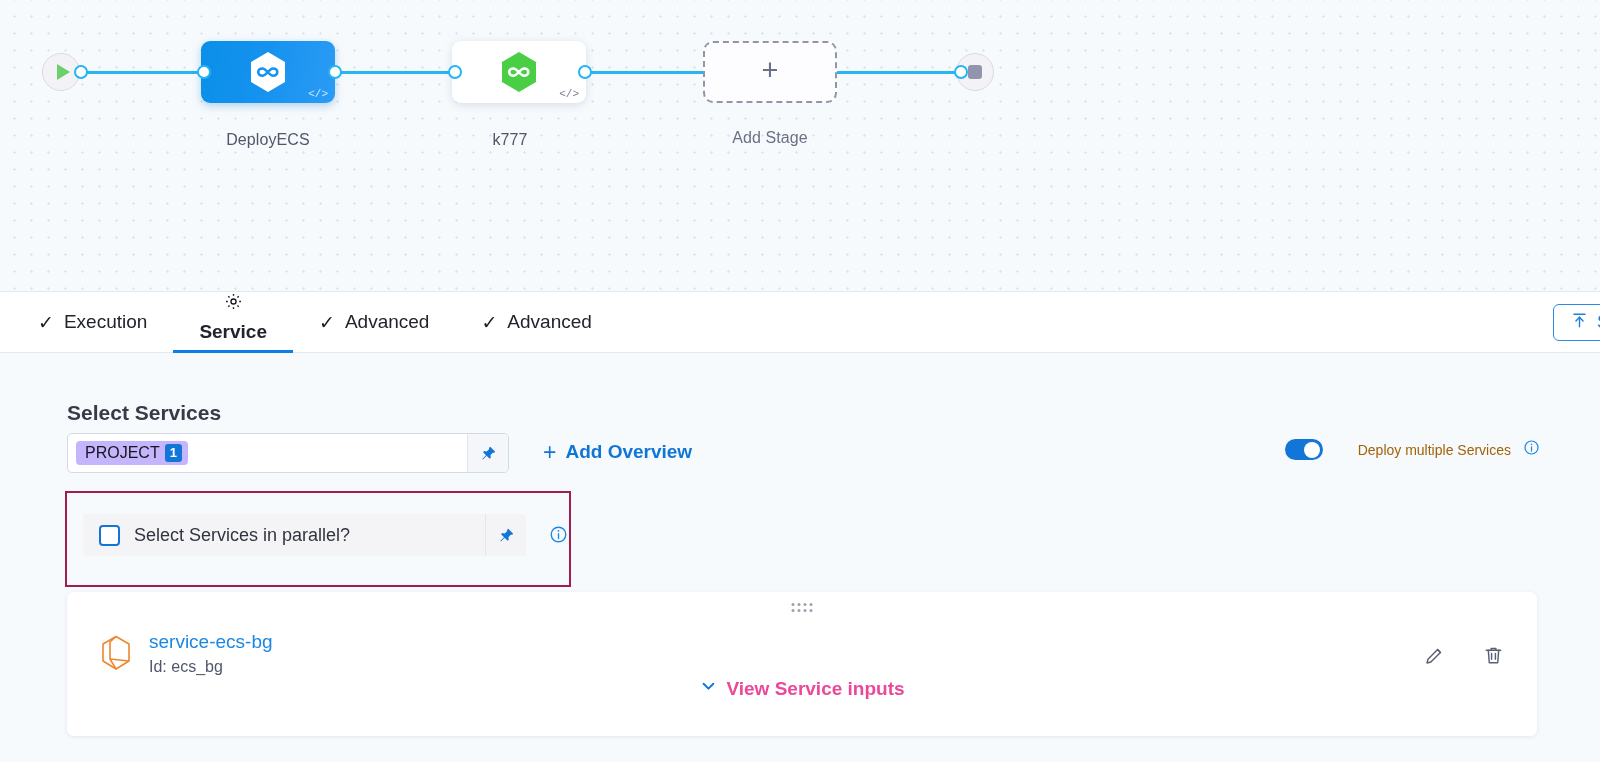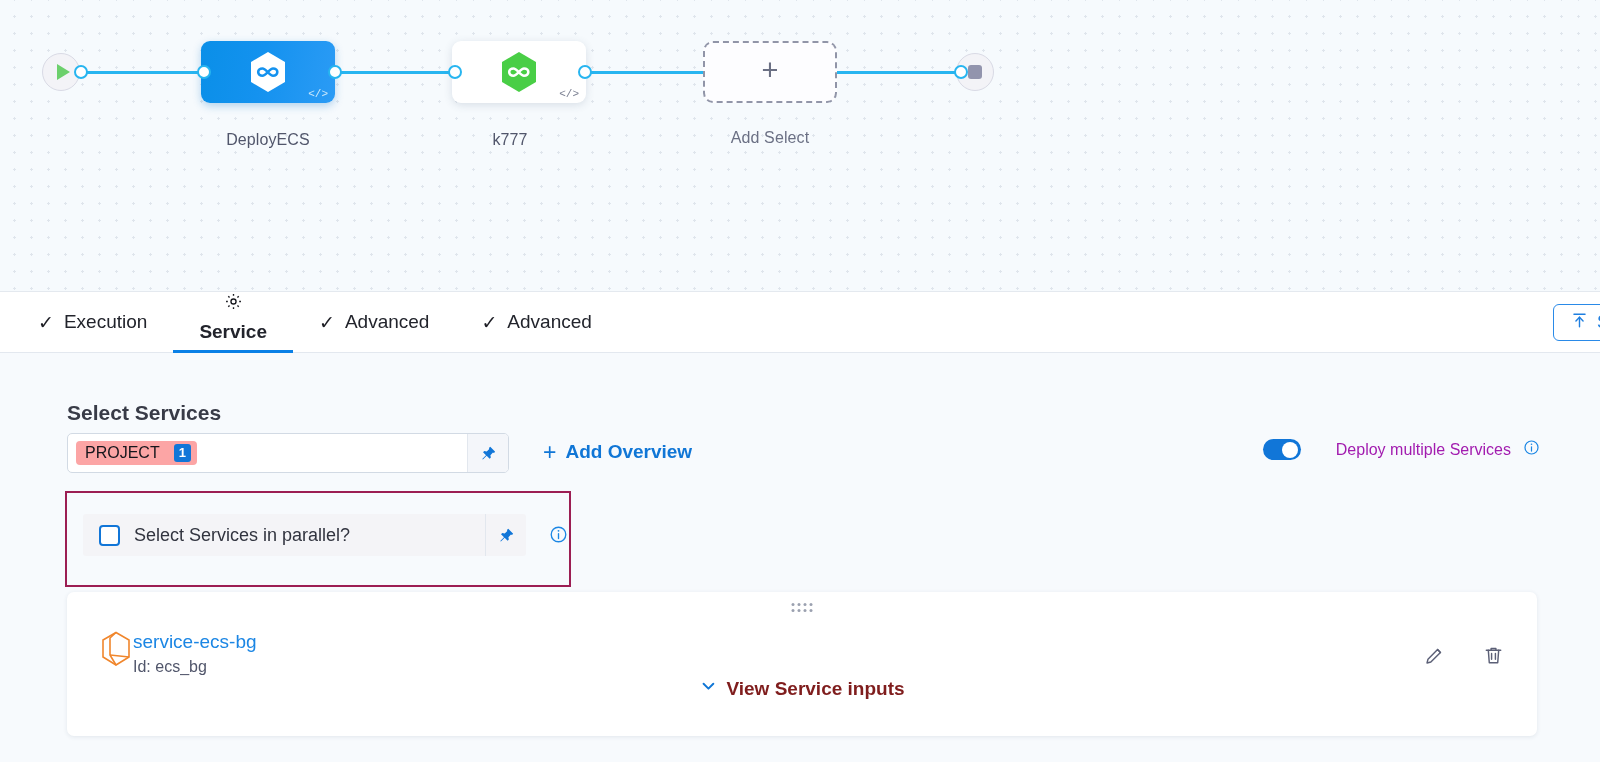--- a/index.html
+++ b/index.html
@@ -171,22 +171,22 @@
     display: flex;
     border: 1px solid #d2dae4;
     border-radius: 5px;
     background: #fff;
     overflow: hidden;
   }
   .ms-field {
     flex: 1; display: flex; align-items: center; padding-left: 8px;
   }
   .chip {
-    display: inline-flex; align-items: center; gap: 14px;
-    background: #fca5a5;
+    display: inline-flex; align-items: center; gap: 5px;
+    background: #c4b5fd;
     border-radius: 4px;
     padding: 3px 6px 3px 9px;
     font-size: 16px;
     color: #15161c;
   }
   .chip-count {
     background: #1176d8; color: #fff;
     border-radius: 3px;
     font-size: 13px; font-weight: bold;
     padding: 1px 5px;
@@ -215,21 +215,21 @@
   .toggle {
     width: 38px; height: 21px; border-radius: 11px;
     background: #1176d8; position: relative; cursor: pointer;
     flex: none;
   }
   .toggle::after {
     content: ""; position: absolute;
     width: 16px; height: 16px; border-radius: 50%;
     background: #fff; top: 2.5px; right: 2.5px;
   }
-  .toggle-text { font-size: 16px; color: #a21caf; margin-left: 23px; }
+  .toggle-text { font-size: 14px; color: #a16207; margin-left: 23px; }
 
   
   .hl-box {
     position: absolute; left: 65px; top: 138px;
     width: 506px; height: 96px;
     border: 2px solid #9c1e53;
     background: #f7fafd;
   }
   .par-row {
     position: absolute; left: 16px; top: 21px;
@@ -272,40 +272,40 @@
     top: 11px;
     display: grid;
     grid-template-columns: repeat(4, 3px);
     grid-template-rows: repeat(2, 3px);
     gap: 3px;
   }
   .drag-handle i { display: block; width: 3px; height: 3px; background: #9ba1b0; border-radius: 50%; }
 
   .svc-id-block {
     position: absolute; left: 32px; top: 38px;
-    display: flex; align-items: flex-start; 
+    display: flex; align-items: center; gap: 16px;
   }
   .svc-name {
     font-size: 19px; color: #1b86e4; cursor: pointer; line-height: 1.25;
   }
   .svc-id {
     font-size: 16px; color: #51566b; margin-top: 4px;
   }
 
   .svc-actions {
     position: absolute; right: 32px; top: 52px;
     display: flex; align-items: center; gap: 36px;
   }
   .act-btn { cursor: pointer; display: inline-flex; }
 
   .view-inputs {
     position: absolute; left: 50%; transform: translateX(-50%);
     top: 85px;
     display: flex; align-items: center; gap: 9px;
-    color: #7f1d1d; font-size: 19px; font-weight: bold;
+    color: #ec4899; font-size: 19px; font-weight: bold;
     cursor: pointer;
   }
 </style>
 </head>
 <body>
 
 <div class="canvas">
 
   <div class="edge" style="left:78px;width:128px;"></div>
   <div class="edge" style="left:332px;width:125px;"></div>
@@ -339,21 +339,21 @@
     </svg>
     <span class="code-badge on-white">&lt;/&gt;</span>
   </div>
   <div class="port" style="left:448px;"></div>
   <div class="port" style="left:578px;"></div>
   <div class="stage-label lbl-k777">k777</div>
 
   <div class="stage stage-add">
     <span class="plus-glyph">+</span>
   </div>
-  <div class="stage-label lbl-add">Add Select</div>
+  <div class="stage-label lbl-add">Add Stage</div>
 
   <div class="port" style="left:954px;"></div>
   <div class="terminator" style="left:956px;">
     <div class="stop-sq"></div>
   </div>
 </div>
 
 <div class="tabbar">
 
   <div class="tab">

